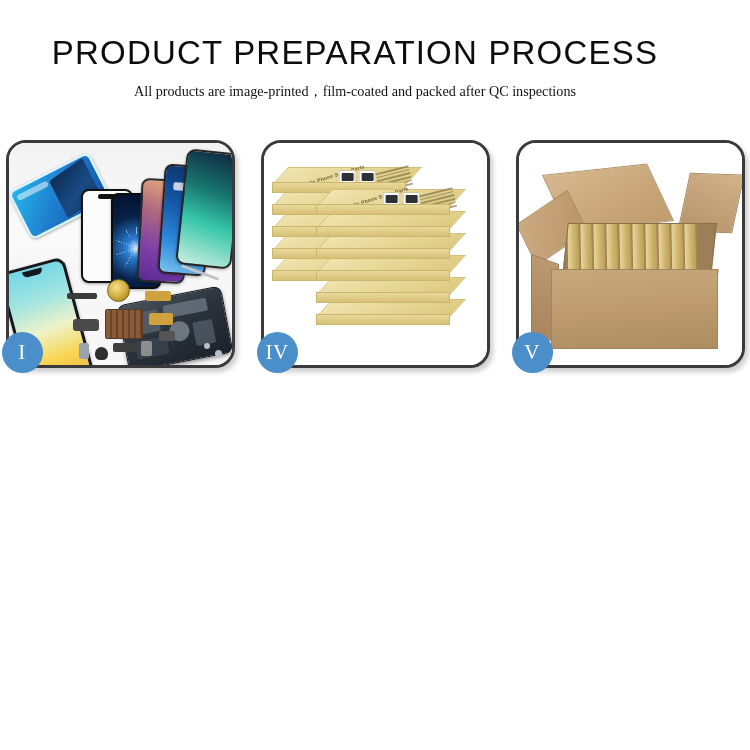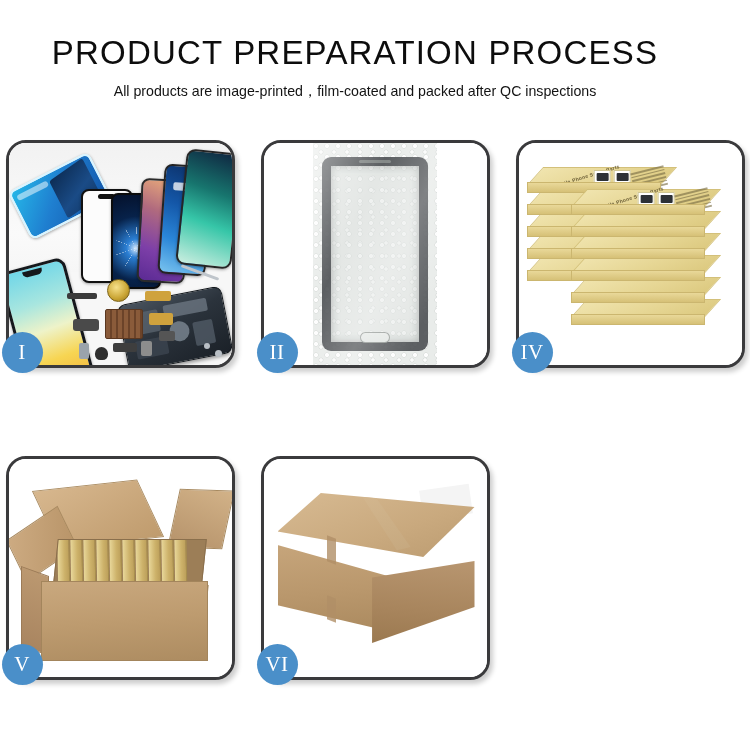--- a/index.html
+++ b/index.html
@@ -12,21 +12,21 @@
   .page { position:relative; width:710px; height:750px;border-radius:21px; }
 
   
   .header { text-align:center; padding-top:36px; }
   .title {
     font-size:33px; letter-spacing:1.2px; color:#0d0d0d;
     font-weight:400; line-height:1.05; white-space:nowrap;
   }
   .subtitle {
     margin-top:11px; font-size:14.2px; color:#131313;
-    font-weight:400; white-space:nowrap;
+    font-weight:400; white-space:nowrap;font-family:Liberation Serif, serif;
   }
 
   
   .grid {
     position:absolute; left:0; top:140px;
     width:750px; height:560px;
     display:grid;
     grid-template-columns:repeat(3, 229px);
     grid-template-rows:228px 224px;
     justify-content:center;
@@ -409,33 +409,20 @@
         <div class="part sm2"></div>
         <div class="part sm3"></div>
         <div class="part sm4"></div>
         <div class="part wire"></div>
         <div class="part screw1"></div>
         <div class="part screw2"></div>
       </div>
       <div class="badge">I</div>
     </div>
 
-    <div class="panel">
-      <div class="panel-inner p2">
-        <div class="photo">
-          <div class="bubbles"></div>
-          <div class="screen">
-            <div class="speaker"></div>
-            <div class="home"></div>
-          </div>
-          <div class="wrapsheen"></div>
-        </div>
-      </div>
-      <div class="badge">II</div>
-    </div>
 
 
     <div class="panel">
       <div class="panel-inner p4">
         <div class="stack">
 
           <div class="bx" style="left:0px; top:96px;">
             <div class="top"></div>
             <div class="side"></div>
           </div>
@@ -537,29 +524,15 @@
             <div class="yb" style="left:119px;"></div>
           </div>
           <div class="topedge"></div>
           <div class="leftface"></div>
           <div class="front"></div>
         </div>
       </div>
       <div class="badge">V</div>
     </div>
 
-    <div class="panel">
-      <div class="panel-inner p6">
-        <div class="scene">
-          <div class="whitebg"></div>
-          <div class="topface"></div>
-          <div class="tape"></div>
-          <div class="frontface"></div>
-          <div class="rightface"></div>
-          <div class="seam1"></div>
-          <div class="seam2"></div>
-        </div>
-      </div>
-      <div class="badge">VI</div>
-    </div>
 
   </div>
 </div>
 
 </body></html>

